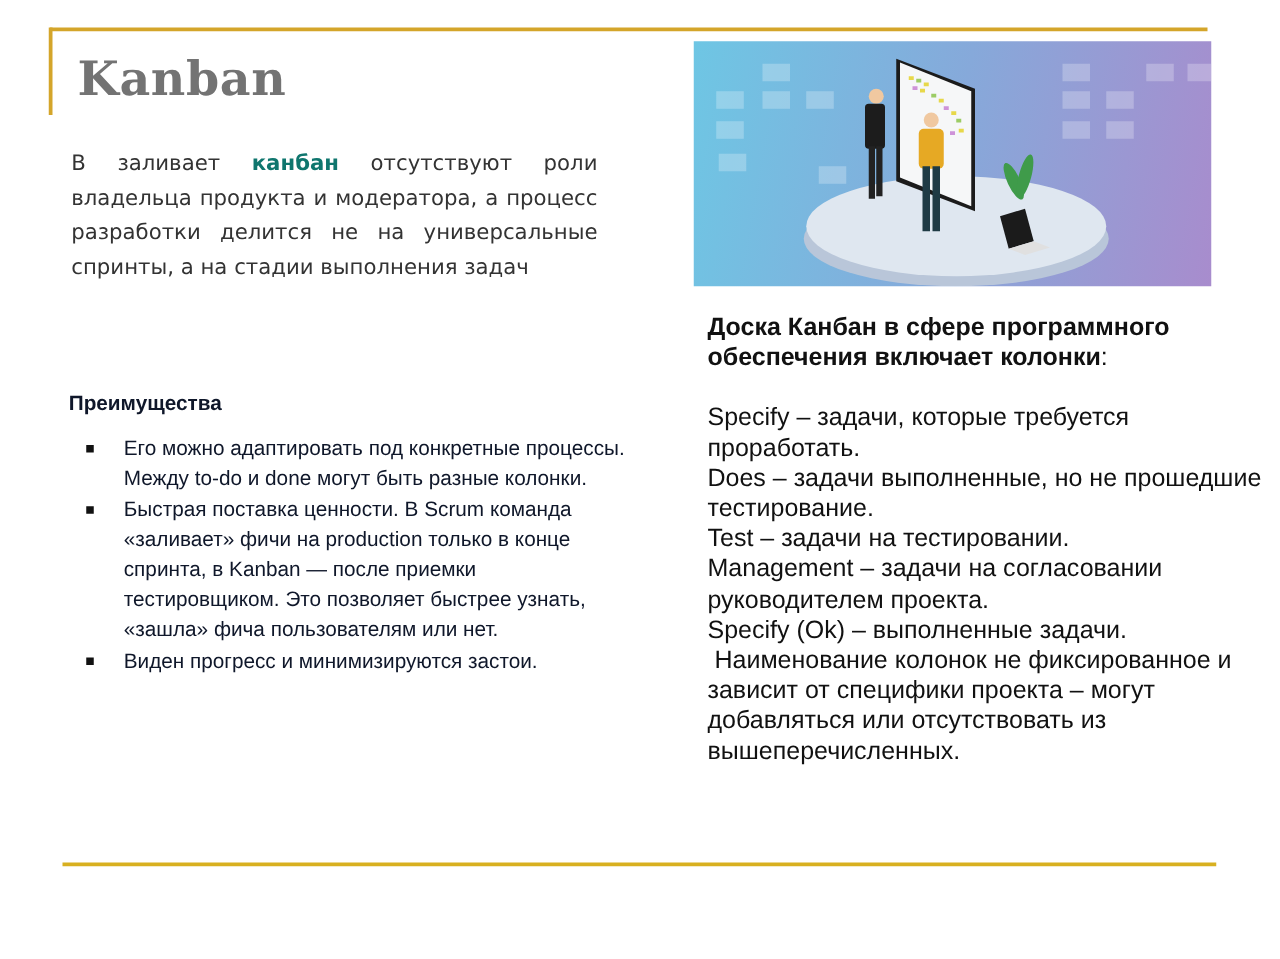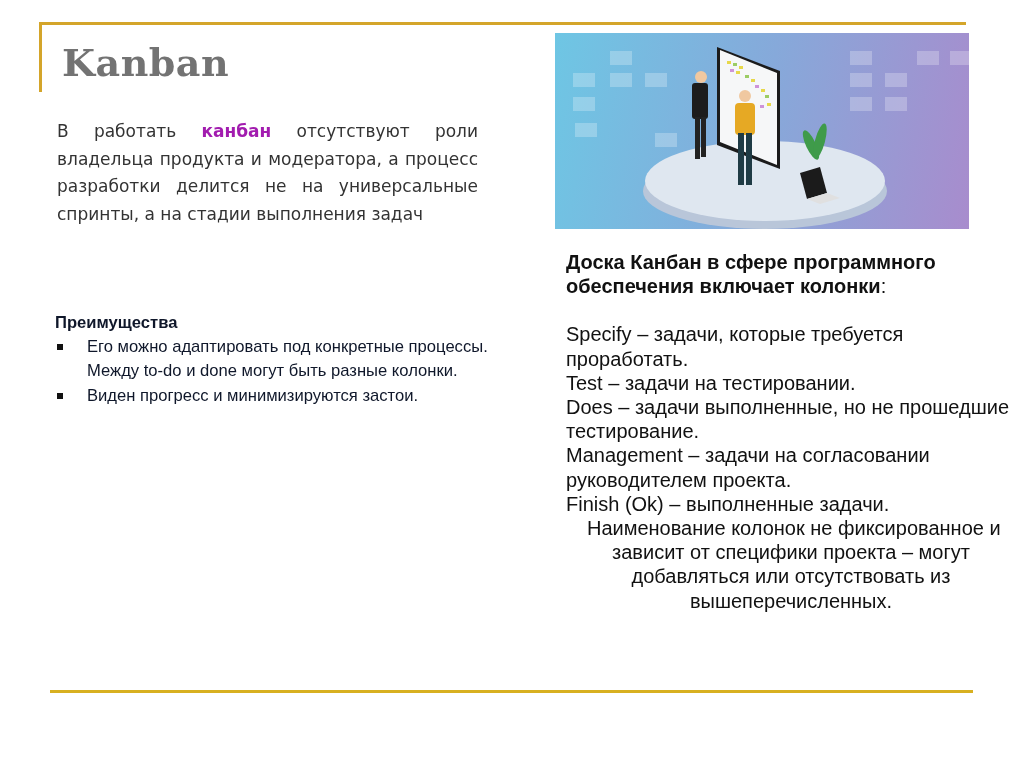--- a/index.html
+++ b/index.html
@@ -2,40 +2,40 @@
 <html><head>
 <meta charset="utf-8">
 <style>
   html, body { margin:0; padding:0; }
   body { width:1024px; height:767px; background:#ffffff; position:relative; overflow:hidden; font-family:"Liberation Sans", sans-serif; color:#111; }
   .rule-top { position:absolute; left:40px; top:22px; width:926px; height:3px; background:#d4a52a; }
   .rule-left { position:absolute; left:39px; top:22px; width:3px; height:70px; background:#d4a52a; }
   .rule-bottom { position:absolute; left:50px; top:690px; width:923px; height:3px; background:#d8b020; }
   .title { position:absolute; left:62px; top:40px; font-family:"DejaVu Serif", "Liberation Serif", serif; font-weight:bold; font-size:38px; color:#737373; letter-spacing:0.5px; }
   .intro { position:absolute; left:57px; top:118px; width:421px; font-family:"DejaVu Sans", sans-serif; font-size:17px; line-height:27.5px; color:#333; text-align:justify; text-align-last:left; }
-  .intro b { color:#a21caf; }
+  .intro b { color:#0f766e; }
   .adv { position:absolute; left:55px; top:311px; width:460px; font-size:16.6px; line-height:24.2px; color:#0f172a; }
   .adv-h { font-weight:bold; }
-  .adv ul { list-style:none; margin:0; padding:0; }
+  .adv ul { list-style:none; margin:12px; padding:0; }
   .adv li { position:relative; padding-left:32px; }
   .adv li .bul { position:absolute; left:2px; top:9px; width:6px; height:6px; background:#111; }
   .right { position:absolute; left:566px; top:250px; width:450px; font-size:20px; line-height:24.2px; color:#111; }
   .right-h { font-weight:bold; }
   .right .gap { height:24px; }
   .hero { position:absolute; left:555px; top:33px; width:414px; height:196px; overflow:hidden; background:linear-gradient(100deg,#6ec6e4 0%, #86a9da 50%, #a88ccd 100%); }
 </style>
 </head>
 <body>
 
 <div class="rule-top"></div>
 <div class="rule-left"></div>
 
 <div class="title">Kanban</div>
 
-<div class="intro"><span>В работать </span><b>канбан</b><span> отсутствуют роли владельца продукта и модератора, а процесс разработки делится не на универсальные спринты, а на стадии выполнения задач</span></div>
+<div class="intro"><span>В заливает </span><b>канбан</b><span> отсутствуют роли владельца продукта и модератора, а процесс разработки делится не на универсальные спринты, а на стадии выполнения задач</span></div>
 
 <div class="hero">
   <svg width="414" height="196" viewBox="0 0 414 196">
     <g fill="#ffffff" opacity="0.25">
       <rect x="18" y="40" width="22" height="14"></rect>
         <rect x="55" y="40" width="22" height="14"></rect>
         <rect x="55" y="18" width="22" height="14"></rect>
       <rect x="18" y="64" width="22" height="14"></rect>
         <rect x="90" y="40" width="22" height="14"></rect>
         <rect x="20" y="90" width="22" height="14"></rect>
@@ -84,29 +84,29 @@
     </g>
     <polygon points="245,140 265,134 272,160 252,166" fill="#1b1b1b"></polygon>
     <polygon points="252,166 272,160 285,165 265,171" fill="#e0e0e0"></polygon>
   </svg>
 </div>
 
 <div class="adv">
   <div class="adv-h">Преимущества</div>
   <ul>
     <li><span class="bul"></span><span>Его можно адаптировать под конкретные процессы. Между to-do и done могут быть разные колонки.</span></li>
-    <li><span class="bul"></span></li>
+    <li><span class="bul"></span><span>Быстрая поставка ценности. В Scrum команда «заливает» фичи на production только в конце спринта, в Kanban — после приемки тестировщиком. Это позволяет быстрее узнать, «зашла» фича пользователям или нет.</span></li>
     <li><span class="bul"></span><span>Виден прогресс и минимизируются застои.</span></li>
   </ul>
 </div>
 
 <div class="right">
   <div><span class="right-h">Доска Канбан в сфере программного обеспечения включает колонки</span><span>:</span></div>
   <div class="gap"></div>
   <div>Specify – задачи, которые требуется проработать.</div>
+  <div>Does – задачи выполненные, но не прошедшие тестирование.</div>
   <div>Test – задачи на тестировании.</div>
-  <div>Does – задачи выполненные, но не прошедшие тестирование.</div>
   <div>Management – задачи на согласовании руководителем проекта.</div>
-  <div>Finish (Ok) – выполненные задачи.</div>
-  <div style="white-space:pre-wrap;text-align:center;"> Наименование колонок не фиксированное и зависит от специфики проекта – могут добавляться или отсутствовать из вышеперечисленных.</div>
+  <div>Specify (Ok) – выполненные задачи.</div>
+  <div style="white-space:pre-wrap;"> Наименование колонок не фиксированное и зависит от специфики проекта – могут добавляться или отсутствовать из вышеперечисленных.</div>
 </div>
 
 <div class="rule-bottom"></div>
 
 </body></html>

